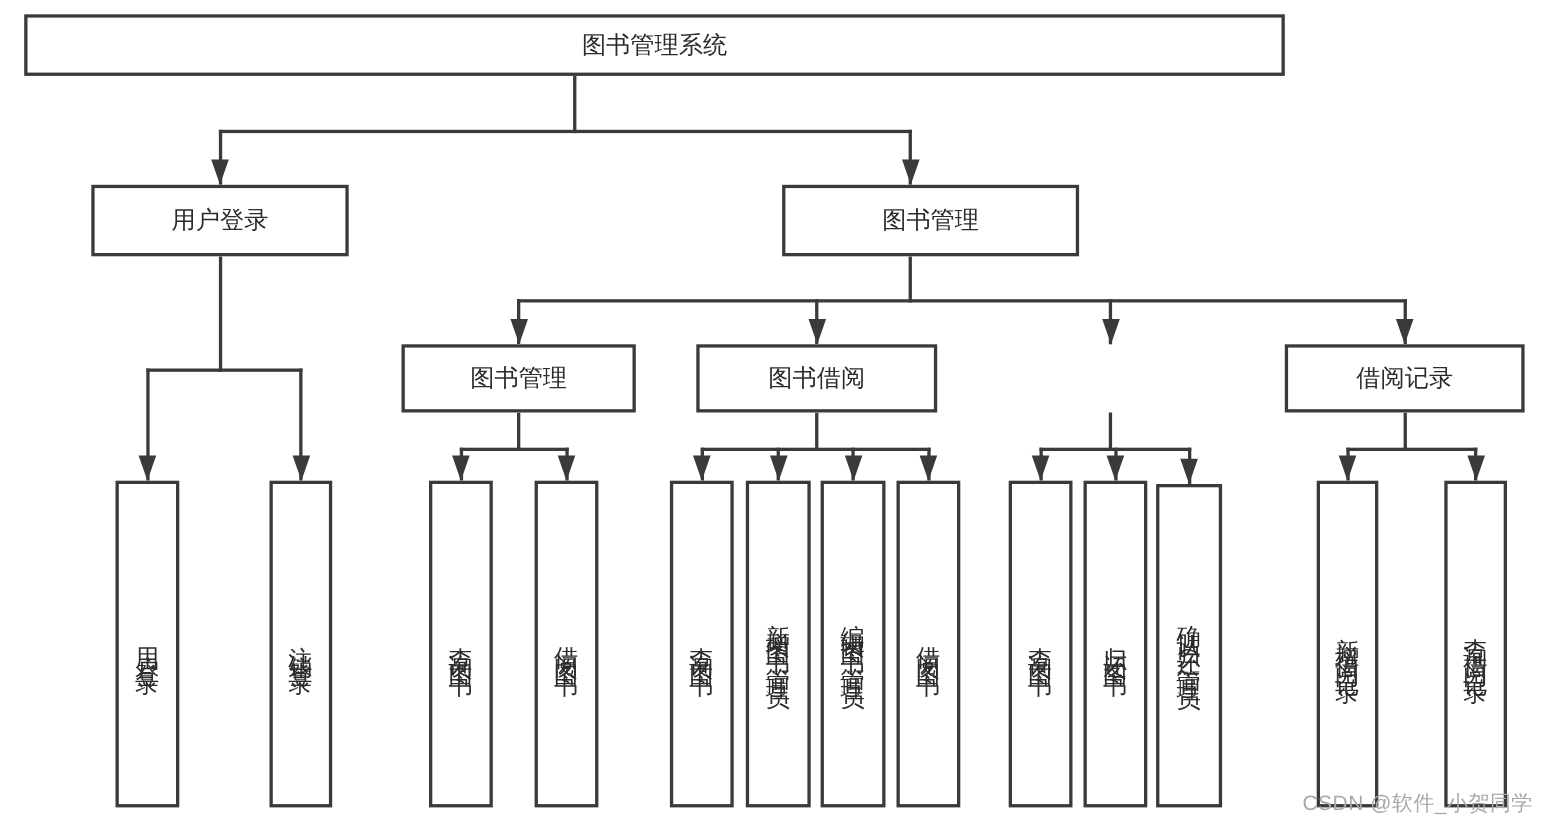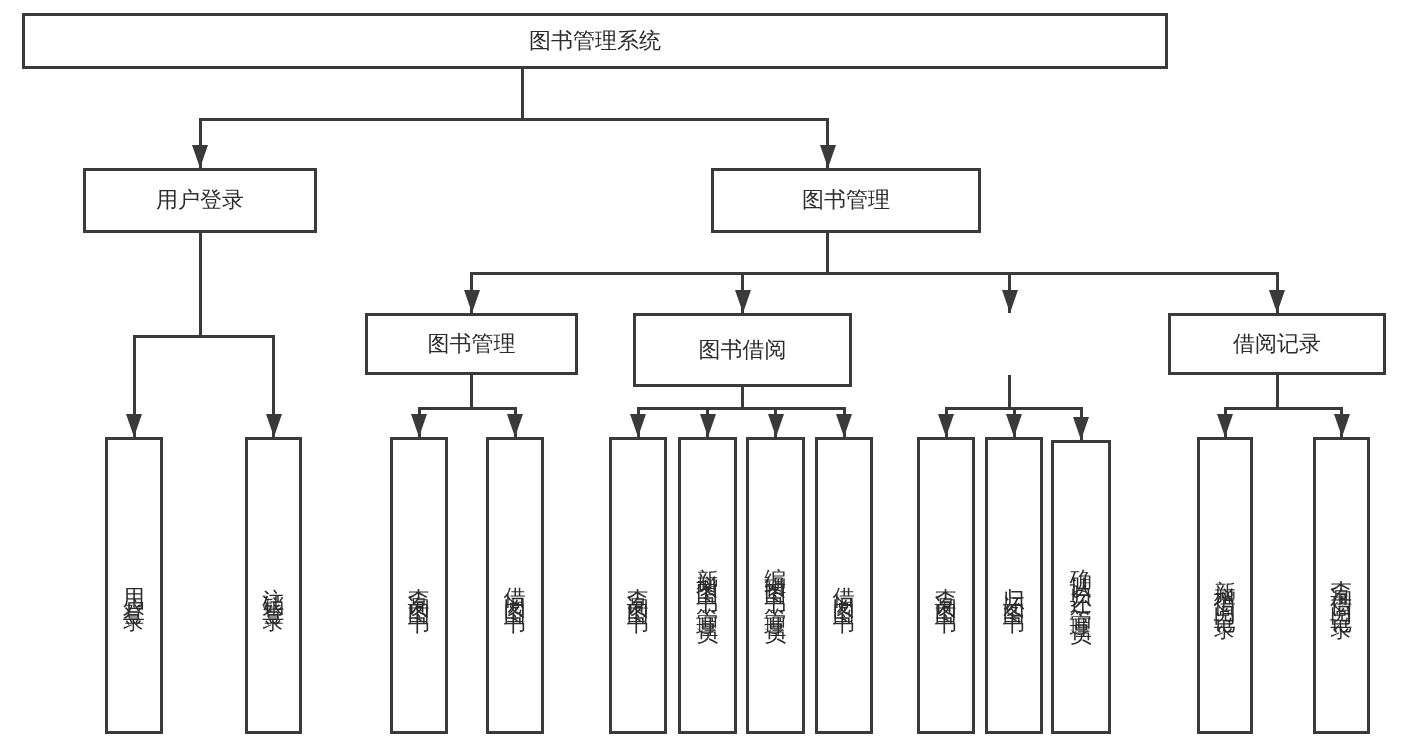--- a/index.html
+++ b/index.html
@@ -58,33 +58,34 @@
     font-size: 19px;
     white-space: nowrap;
     z-index: 5;
     letter-spacing: 0.5px;
   }
 </style>
 </head>
 <body>
 
 <div id="canvas" style="--line: #3a3a3a; --text: #2b2b2b; --wm: #a9a9a9; background: rgb(255, 255, 255);">
+  <div class="watermark" style="left: 1184px; top: 717px;">CSDN @软件_小贺同学</div>
 <div class="node h" style="left: 22px; top: 13px; width: 1146px; height: 56px;">
       <span class="label">图书管理系统</span>
     </div>
     <div class="node h" style="left: 83px; top: 168px; width: 234px; height: 65px;">
       <span class="label">用户登录</span>
     </div>
     <div class="node h" style="left: 711px; top: 168px; width: 270px; height: 65px;">
       <span class="label">图书管理</span>
     </div>
     <div class="node h" style="left: 365px; top: 313px; width: 213px; height: 62px;">
       <span class="label">图书管理</span>
     </div>
-    <div class="node h" style="left: 633px; top: 313px; width: 219px; height: 74px;">
+    <div class="node h" style="left: 633px; top: 313px; width: 219px; height: 62px;">
       <span class="label">图书借阅</span>
     </div>
     <div class="node h" style="left: 1168px; top: 313px; width: 218px; height: 62px;">
       <span class="label">借阅记录</span>
     </div>
     <div class="node v" style="left: 105px; top: 437px; width: 58px; height: 297px;">
       <span class="label">用户登录</span>
     </div>
     <div class="node v" style="left: 245px; top: 437px; width: 57px; height: 297px;">
       <span class="label">注销登录</span>

